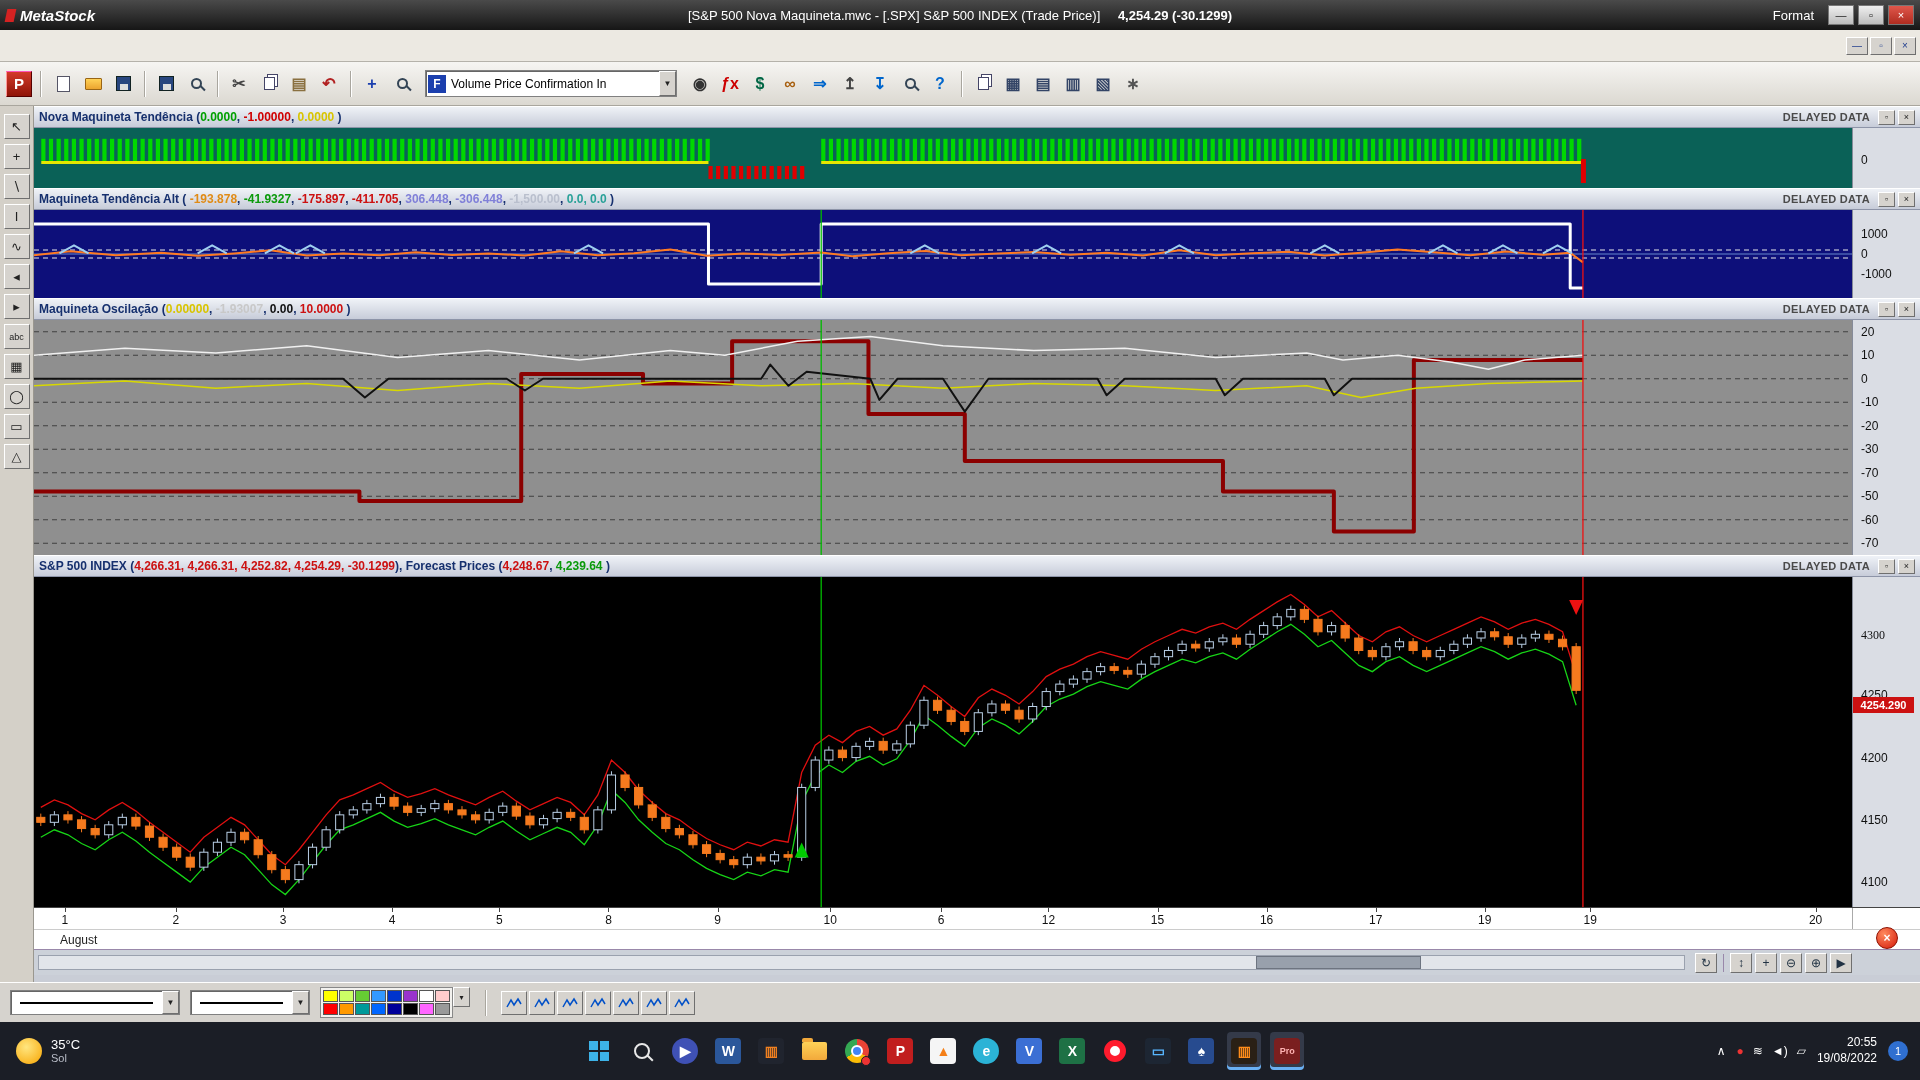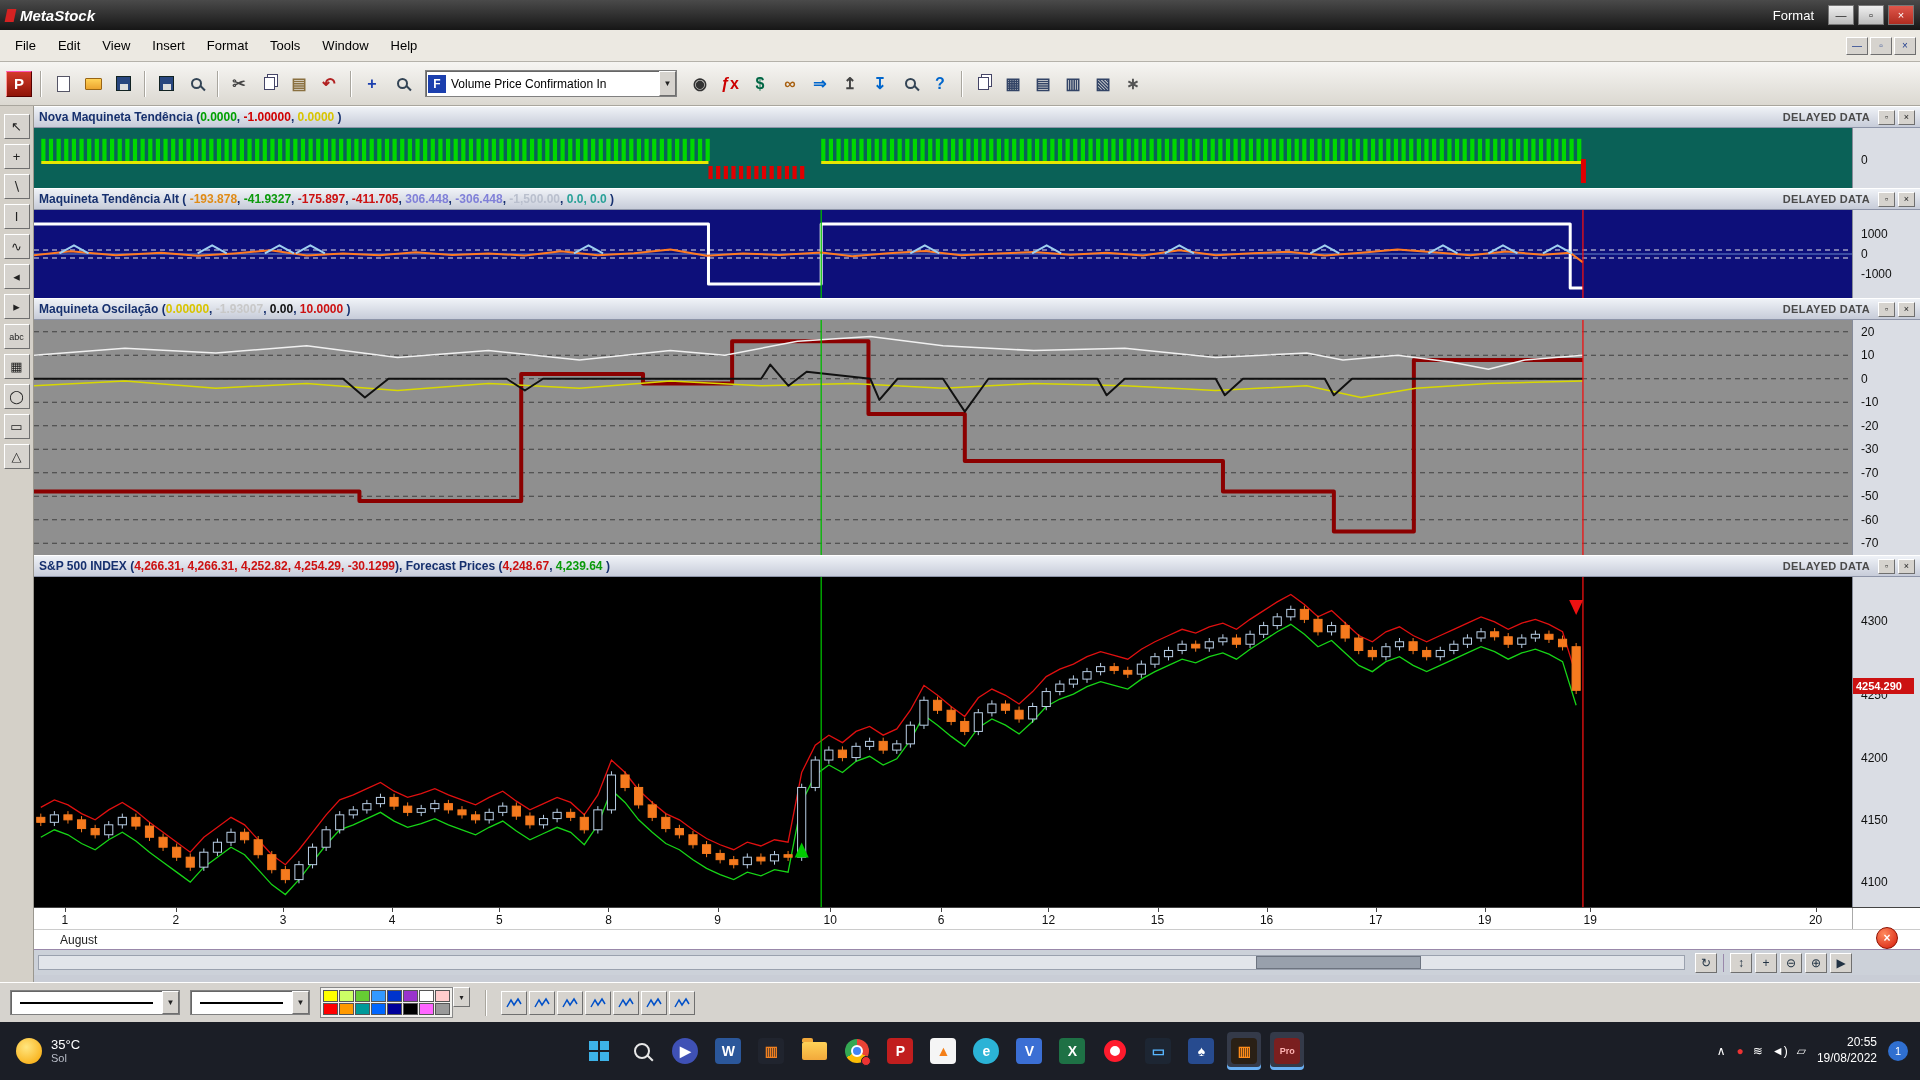--- a/index.html
+++ b/index.html
@@ -124,39 +124,33 @@
 </head>
 <body>
 
 <div class="screen">
 
   <div class="titlebar">
     <div class="logo">
       <span class="logo-mark"></span>
       <span>MetaStock</span>
     </div>
+    <div class="title-center">
+      <span>[S&amp;P 500 Nova Maquineta.mwc - [.SPX] S&amp;P 500 INDEX (Trade Price)]</span>
+      <span class="price-readout">4,254.29 (-30.1299)</span>
+    </div>
     <div class="title-right">
       <span class="periodicity">Format</span>
       <button class="winbtn">—</button>
       <button class="winbtn">▫</button>
       <button class="winbtn closebtn">×</button>
     </div>
   </div>
 
   <div class="menubar">
-    <div class="menu-items" id="menu-items">
-        <div class="menu-item">File</div>
-        <div class="menu-item">Edit</div>
-        <div class="menu-item">View</div>
-        <div class="menu-item">Insert</div>
-        <div class="menu-item">Format</div>
-        <div class="menu-item">Tools</div>
-        <div class="menu-item">Window</div>
-        <div class="menu-item">Help</div>
-      </div>
     <div class="mdi-btns">
       <button class="mdibtn">—</button>
       <button class="mdibtn">▫</button>
       <button class="mdibtn">×</button>
     </div>
   </div>
 
   <div class="toolbar">
     <button class="p-btn">P</button>
     <div class="tsep"></div>
@@ -774,22 +768,22 @@
             <line x1="1528.5552631578946" y1="58.52830188679245" x2="1528.5552631578946" y2="73.47169811320755" stroke="#f57a1e" stroke-width="1"></line>
             <rect x="1524.4791157894736" y="62.26415094339623" width="8.152294736842103" height="7.471698113207552" fill="#f57a1e" stroke="#f57a1e" stroke-width="1"></rect>
             <line x1="1542.1424210526313" y1="66" x2="1542.1424210526313" y2="117.0566037735849" stroke="#f57a1e" stroke-width="1"></line>
             <rect x="1538.0662736842103" y="69.73584905660378" width="8.152294736842103" height="43.584905660377345" fill="#f57a1e" stroke="#f57a1e" stroke-width="1"></rect>
             <line x1="787.194" y1="0" x2="787.194" y2="330" stroke="#00bb00" stroke-width="1.3"></line>
             <line x1="1548.936" y1="0" x2="1548.936" y2="330" stroke="#ee1111" stroke-width="1.3"></line>
             <path d="M 767.6744210526315 265.45283018867923 L 760.6744210526315 280.45283018867923 L 774.6744210526315 280.45283018867923 Z" fill="#00cc00"></path>
             <path d="M 1542.1424210526313 38.1 L 1535.1424210526313 23.1 L 1549.1424210526313 23.1 Z" fill="#ee1111"></path>
           </svg>
         <div class="yaxis" id="axis3">
-          <div class="price-badge" style="top: 101px;">4254.290</div>
-        <span class="ytick" style="top: 37px;">4300</span>
+          <div class="price-badge" style="top: 120px; text-align: center;">4254.290</div>
+        <span class="ytick" style="top: 51px; font-family: Liberation Serif, serif;">4300</span>
             <span class="ytick" style="top: 111.302px;">4250</span>
             <span class="ytick" style="top: 173.566px;">4200</span>
             <span class="ytick" style="top: 235.83px;">4150</span>
             <span class="ytick" style="top: 298.094px;">4100</span>
           </div>
       </div>
 
       <div class="date-axis">
         <div class="date-strip" id="date-strip">
             <span class="date-tick" style="left: 1.7%;"></span>

